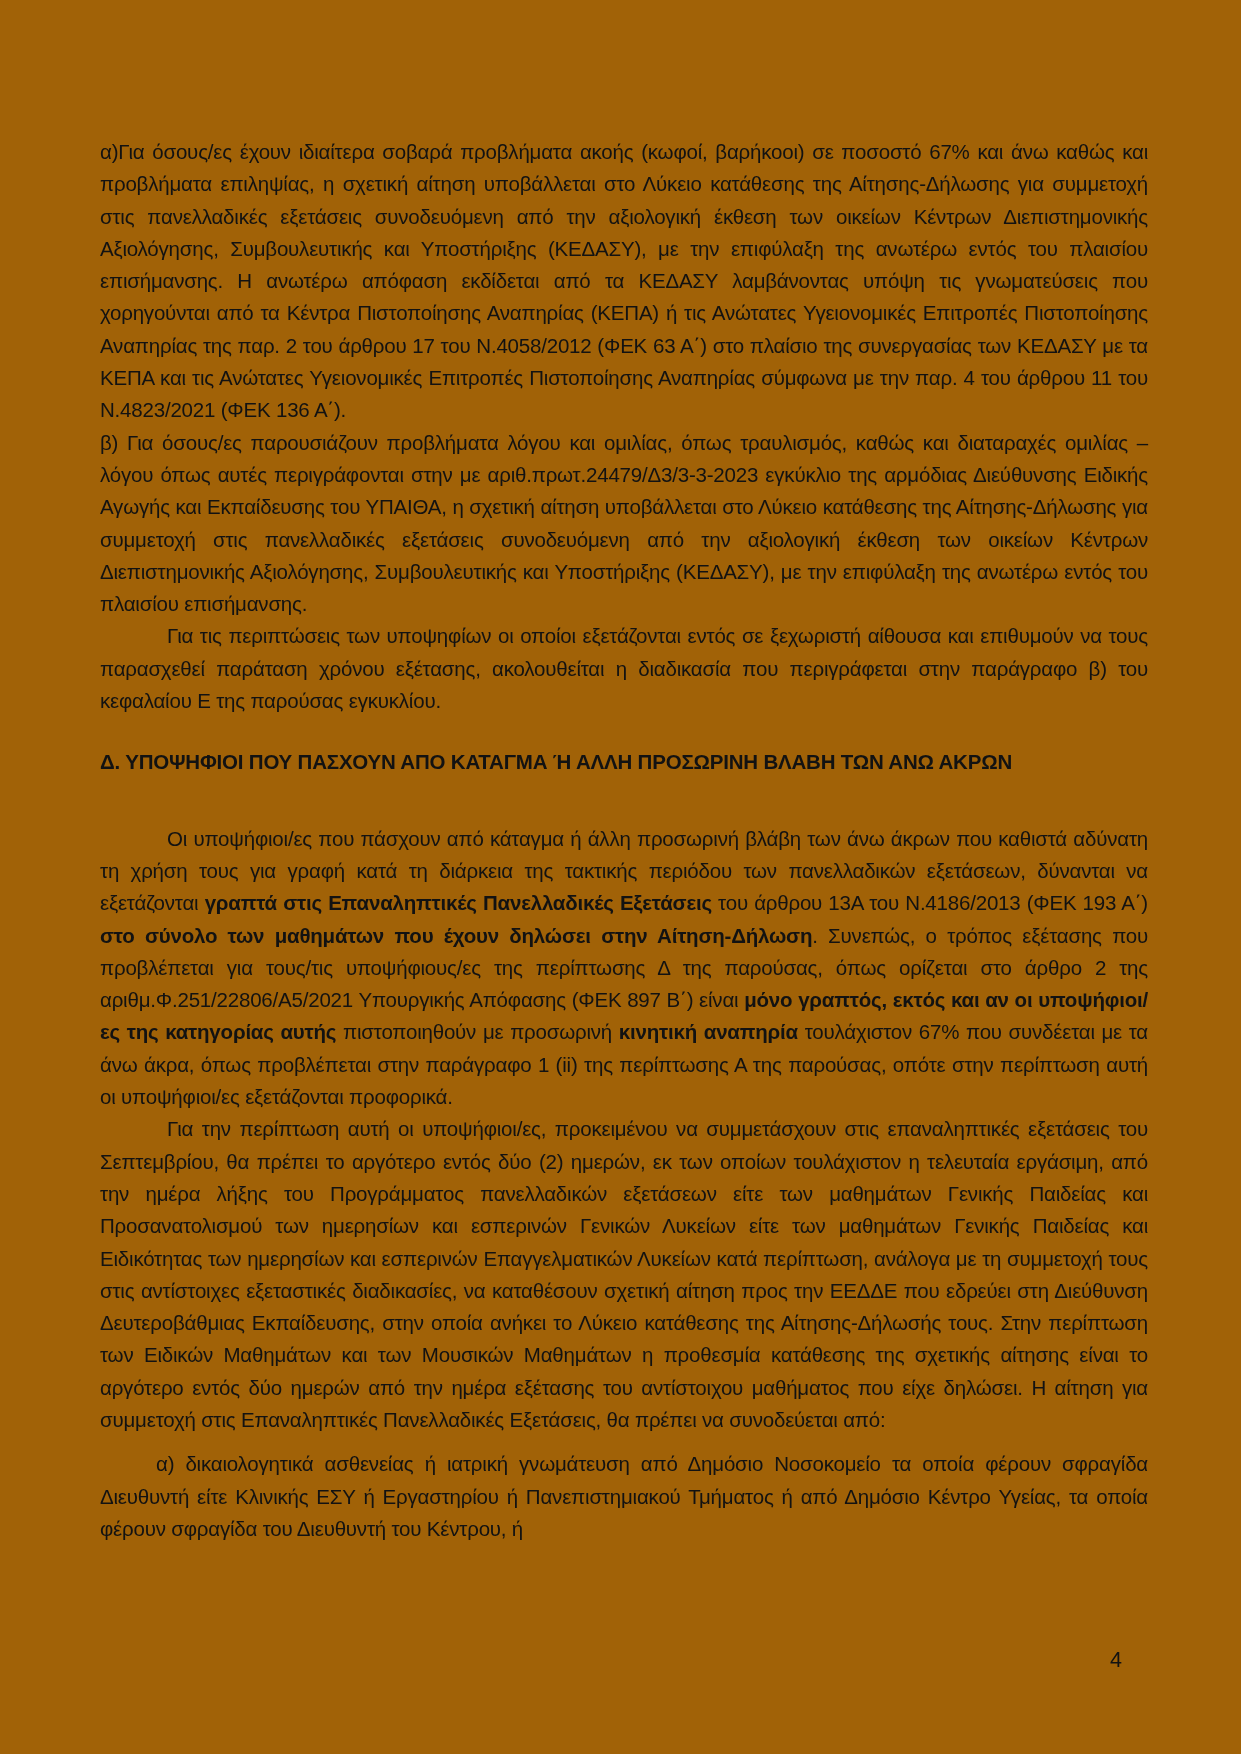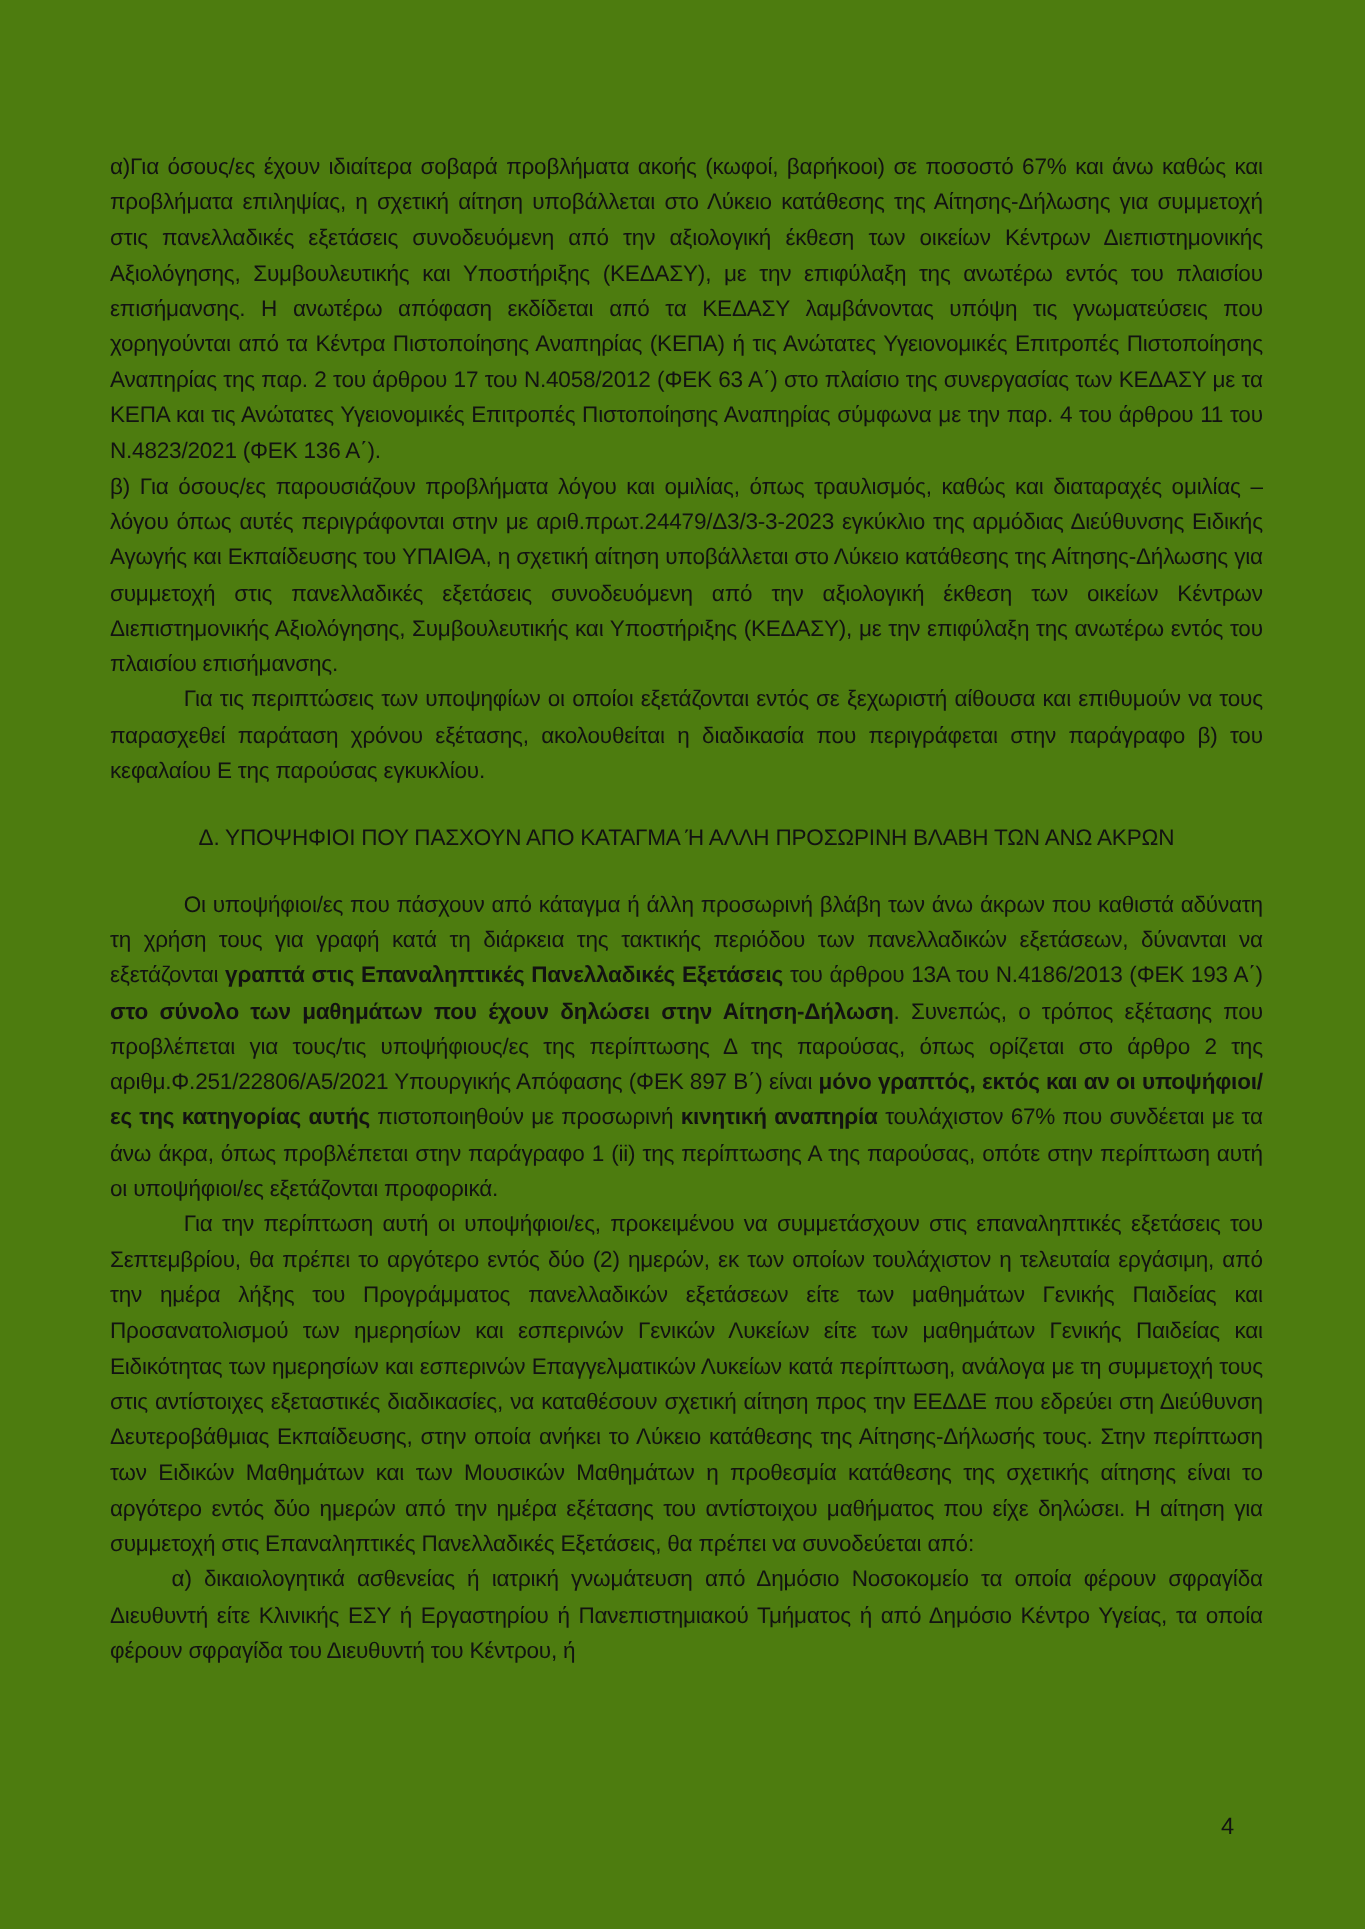--- a/index.html
+++ b/index.html
@@ -4,48 +4,47 @@
 <style>
   html, body {
     margin: 0;
     padding: 0;
     background: #ffffff;
   }
   .page {
     position: relative;
     width: 1241px;
     height: 1754px;
-    background: #4d7c0f;
+    background: #a16207;
     font-family: "Liberation Sans", sans-serif;
     color: #121212;
     overflow: hidden;
   }
   .content {
     position: absolute;
     left: 100px;
     top: 136px;
     width: 1048px;
   }
   .para {
     font-size: 20.5px;
     line-height: 32.3px;
     text-align: justify;
     letter-spacing: -0.2px;
     margin: 0;
   }
   .indent { text-indent: 67px; }
-  .indent-sm { text-indent: 56px; }
+  .indent-sm { text-indent: 56px; margin-top: 12px; }
   .b { font-weight: bold; }
   .heading {
     font-size: 20.5px;
     line-height: 32.3px;
-    font-weight: normal;
-    text-align: center;
+    font-weight: bold;
     letter-spacing: -0.2px;
-    margin: 29px 0 28px 0;
+    margin: 29px 0 44px 0;
   }
   .page-number {
     position: absolute;
     left: 1110px;
     top: 1644px;
     font-size: 21.5px;
     line-height: 32px;
     color: #121212;
   }
 </style>

